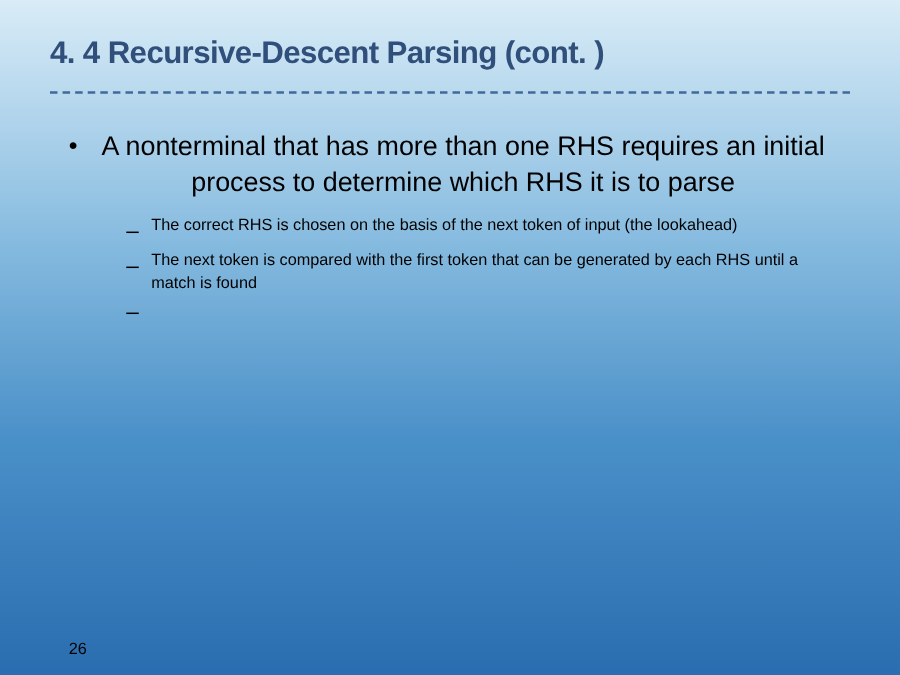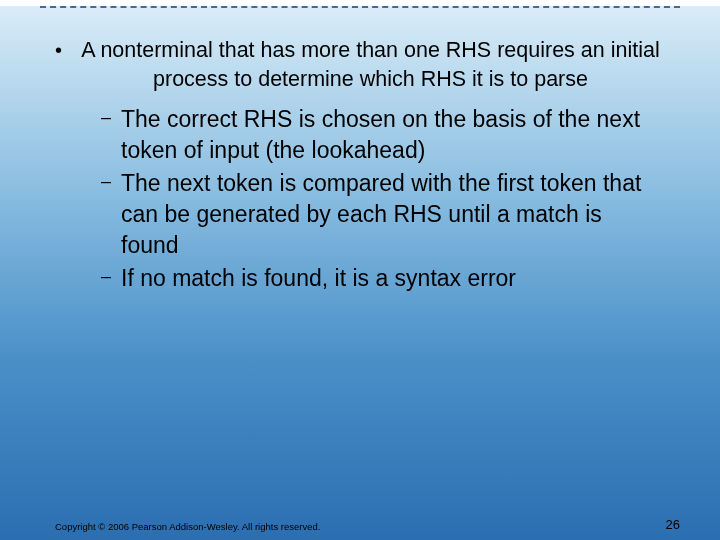--- a/index.html
+++ b/index.html
@@ -58,21 +58,21 @@
     align-items: flex-start;
     margin-bottom: 2px;
   }
   .bullet-sub .dash {
     font-size: 18px;
     line-height: 26px;
     margin-right: 10px;
     flex-shrink: 0;
   }
   .bullet-sub .text {
-    font-size: 23px;
+    font-size: 13px;
     line-height: 1.35;
   }
   .footer {
     position: absolute;
     bottom: 14px;
     left: 55px;
     right: 40px;
     display: flex;
     justify-content: space-between;
     align-items: flex-end;
@@ -84,38 +84,37 @@
   }
   .page-num {
     font-family: Liberation Sans, sans-serif;
     font-size: 13px;
   }
 </style>
 </head>
 <body>
 
 <div class="slide">
+  <div class="title">4. 4 Recursive-Descent Parsing (cont. )</div>
   <hr class="divider">
   <div class="content">
     <div class="bullet-main">
       <span class="dot">•</span>
       <span class="text">A nonterminal that has more than one RHS requires an initial process to determine which RHS it is to parse</span>
     </div>
     <div class="sub-list">
       <div class="bullet-sub">
         <span class="dash">–</span>
         <span class="text">The correct RHS is chosen on the basis of the next token of input (the lookahead)</span>
       </div>
       <div class="bullet-sub">
         <span class="dash">–</span>
         <span class="text">The next token is compared with the first token that can be generated by each RHS until a match is found</span>
       </div>
       <div class="bullet-sub">
         <span class="dash">–</span>
-        <span class="text">If no match is found, it is a syntax error</span>
       </div>
     </div>
   </div>
   <div class="footer">
-    <span class="copyright">Copyright © 2006 Pearson Addison-Wesley. All rights reserved.</span>
     <span class="page-num">26</span>
   </div>
 </div>
 
 </body></html>

